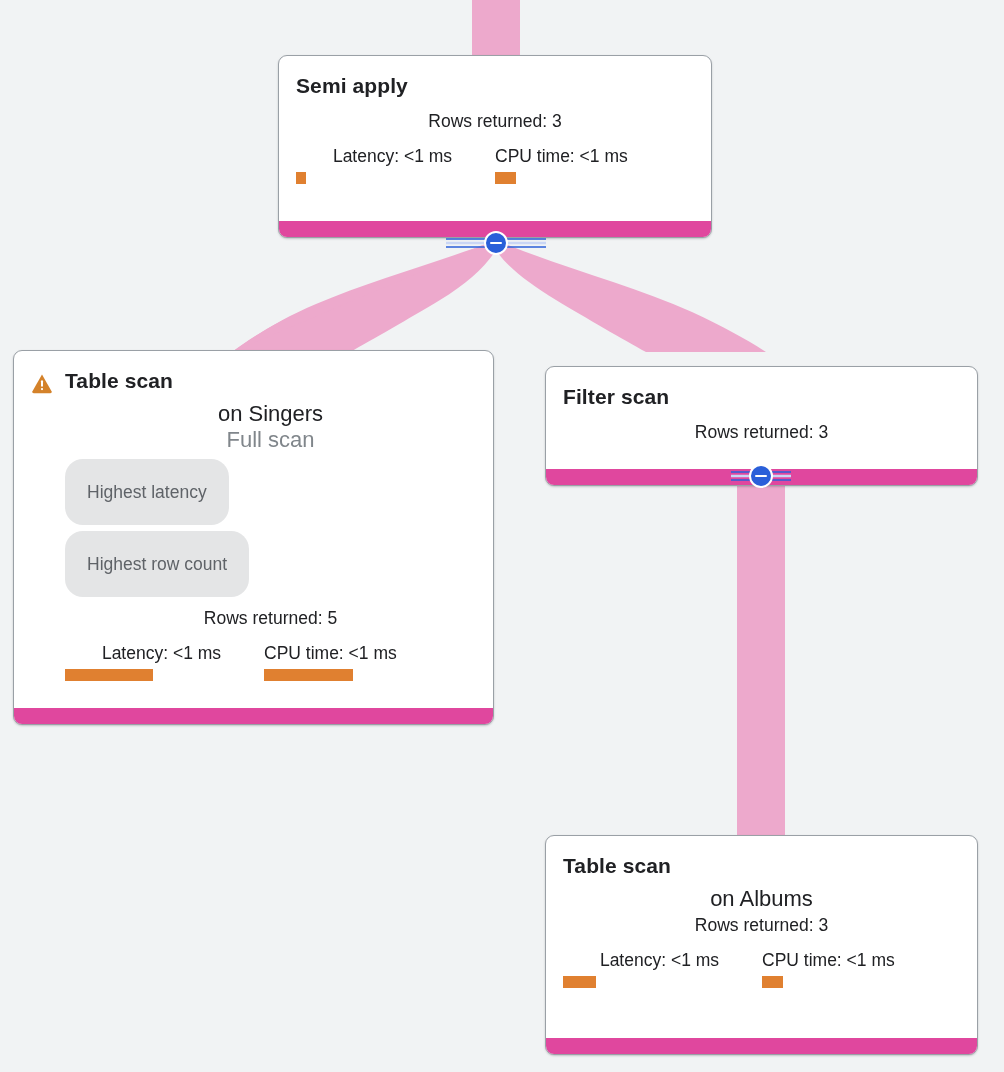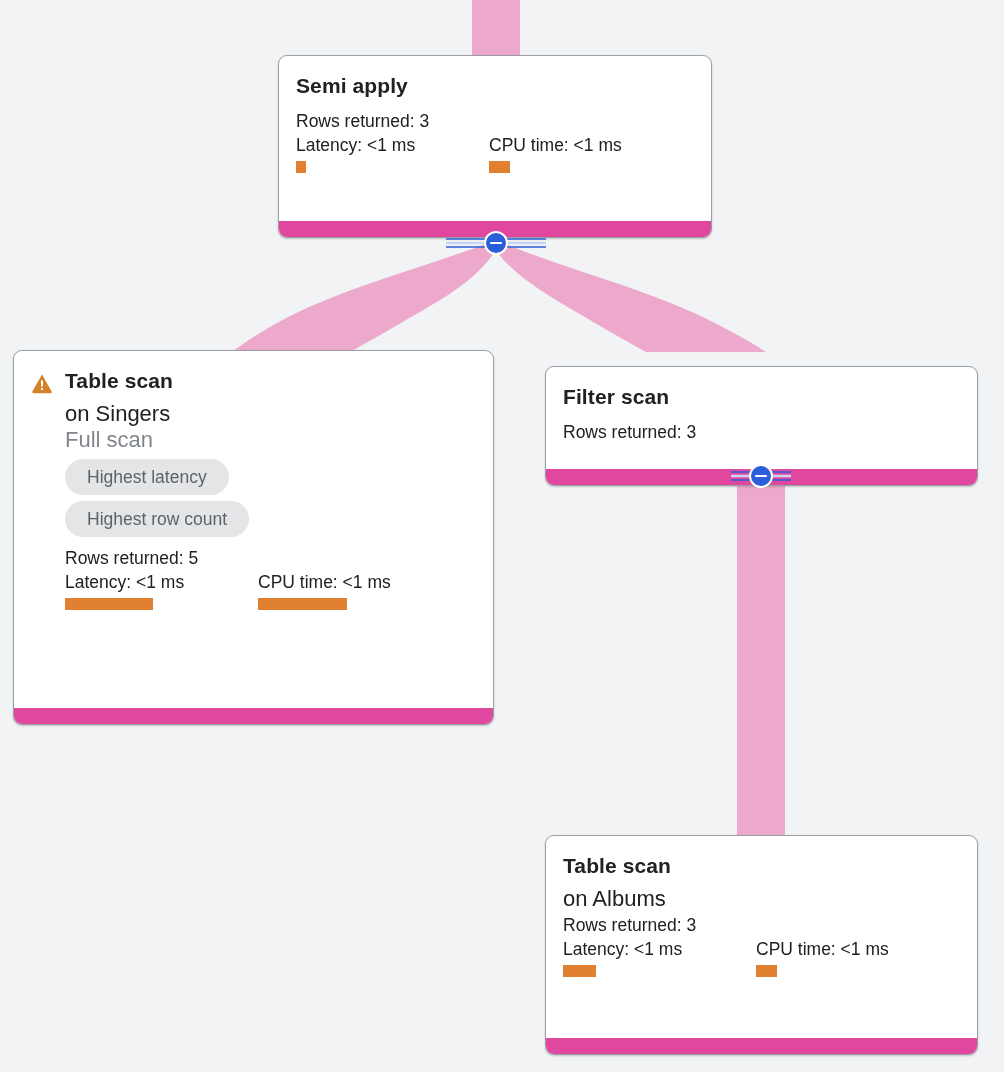--- a/index.html
+++ b/index.html
@@ -63,20 +63,21 @@
   }
   .node-title {
     font-size: 21px;
     line-height: 28px;
     font-weight: 700;
     color: #202124;
     letter-spacing: .1px;
   }
   .node-indent {
     padding-left: 0;
+    text-align: center;
   }
   .node-card.has-warning .node-indent {
     padding-left: 34px;
   }
   .node-sub {
     font-size: 22px;
     line-height: 26px;
     color: #202124;
     margin-top: 6px;
   }
@@ -89,32 +90,34 @@
     display: flex;
     flex-direction: column;
     align-items: flex-start;
     gap: 6px;
   }
   .chip {
     background: #e4e5e6;
     color: #5f6368;
     font-size: 17.5px;
     line-height: 20px;
-    padding: 8px 22px;
+    padding: 23px 22px;
     border-radius: 18px;
     white-space: nowrap;
   }
   .rows-line {
     font-size: 17.5px;
     line-height: 26px;
     color: #202124;
     margin-top: 8px;
   }
   .metrics-row {
     display: flex;
+    margin-top: 11px;
+    gap: 6px;
   }
   .metric {
     box-sizing: border-box;
   }
   .metric-label {
     font-size: 17.5px;
     line-height: 22px;
     color: #202124;
     white-space: nowrap;
   }

